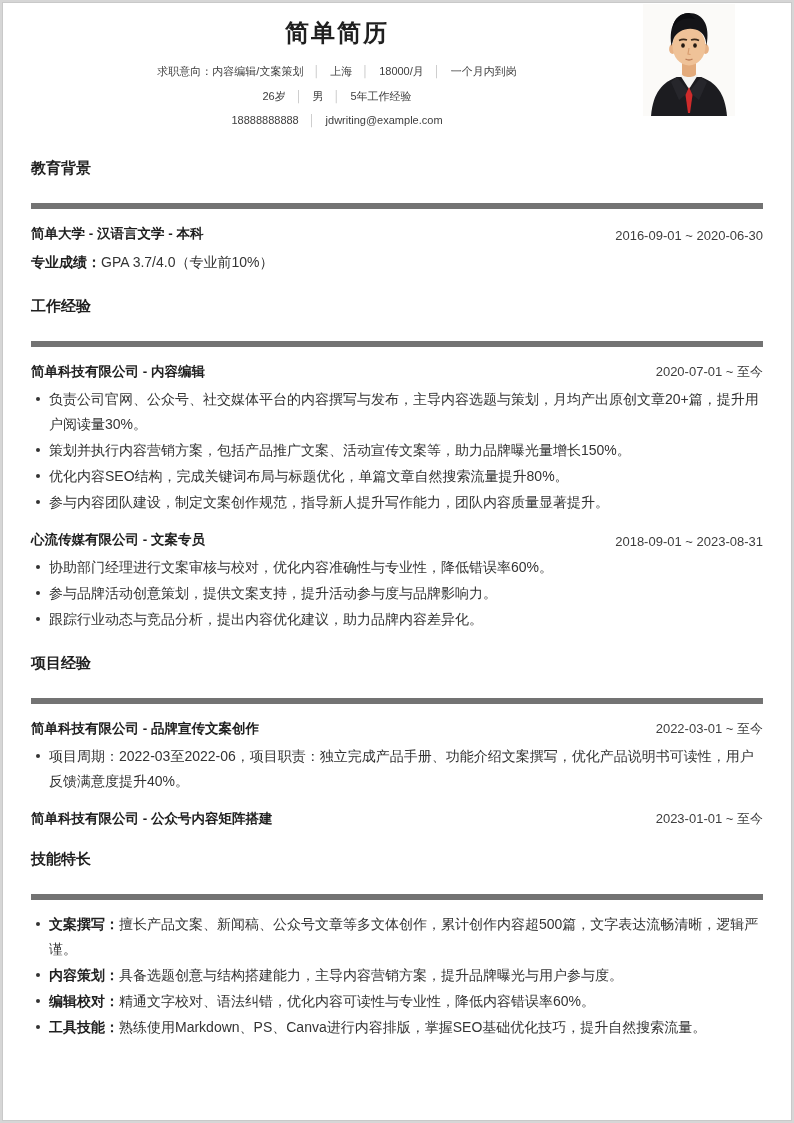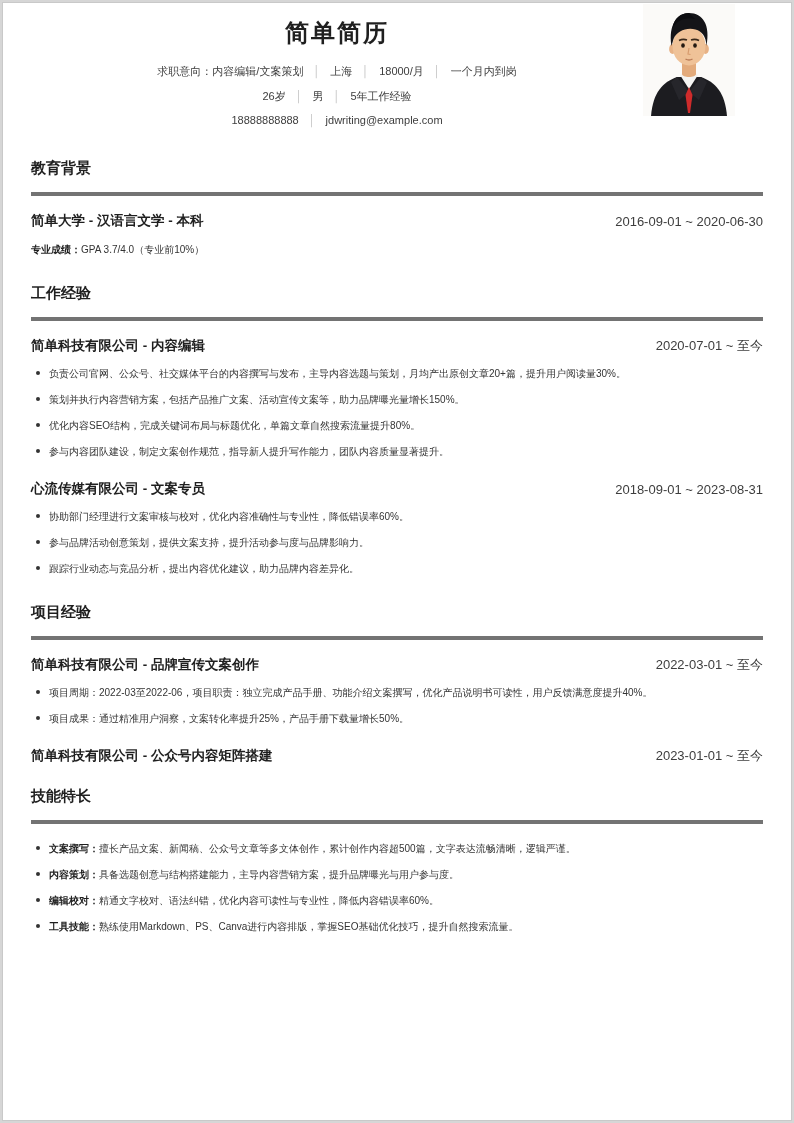--- a/index.html
+++ b/index.html
@@ -21,29 +21,29 @@
   .info-line { font-size:11px; color:#3d3d3d; margin:10px 0; }
   .sep { color:#c3c3c3; margin:0 10px; font-weight:normal; }
   .photo {
     position:absolute; top:1px; right:28px; width:92px; height:112px;
     overflow:hidden;
   }
   
   .section { margin-top:24px; }
   .section-title {
     margin:0; font-size:15px; color:#1f1f1f; font-weight:bold;
-    padding-bottom:14px; border-bottom:4px solid #737373;
+    padding-bottom:25px; border-bottom:6px solid #737373;
   }
   .entry { margin-top:16px; }
-  .entry-head { display:flex; justify-content:space-between; align-items:center; }
+  .entry-head { display:flex; justify-content:space-between; align-items:flex-end; }
   .entry-title { font-size:13.5px; font-weight:bold; color:#1f1f1f; }
   .entry-date { font-size:13px; color:#3d3d3d; white-space:nowrap; }
   ul.bullets, ul.plain-list {
     list-style:none; margin:6px 0 0; padding:0;
-    font-size:10px; color:#333333; line-height:25px;
+    font-size:14px; color:#333333; line-height:25px;
   }
   ul.bullets li { position:relative; padding-left:18px; margin-top:1px; }
   ul.bullets li::before {
     content:""; position:absolute; left:5px; top:10px;
     width:4px; height:4px; border-radius:50%; background:#333333;
   }
   ul.plain-list { margin-top:7px; }
   ul.plain-list li { margin-top:0; }
   ul li b { color:#1f1f1f; }
 </style>
@@ -140,21 +140,20 @@
   <div class="section" style="margin-top:22px">
     <h2 class="section-title">项目经验</h2>
 
     <div class="entry">
       <div class="entry-head">
         <span class="entry-title">简单科技有限公司 - 品牌宣传文案创作</span>
         <span class="entry-date">2022-03-01 ~ 至今</span>
       </div>
       <ul class="bullets">
           <li>项目周期：2022-03至2022-06，项目职责：独立完成产品手册、功能介绍文案撰写，优化产品说明书可读性，用户反馈满意度提升40%。</li>
-          <li>项目成果：通过精准用户洞察，文案转化率提升25%，产品手册下载量增长50%。</li>
         </ul>
     </div>
 
     <div class="entry">
       <div class="entry-head">
         <span class="entry-title">简单科技有限公司 - 公众号内容矩阵搭建</span>
         <span class="entry-date">2023-01-01 ~ 至今</span>
       </div>
     </div>
   </div>

